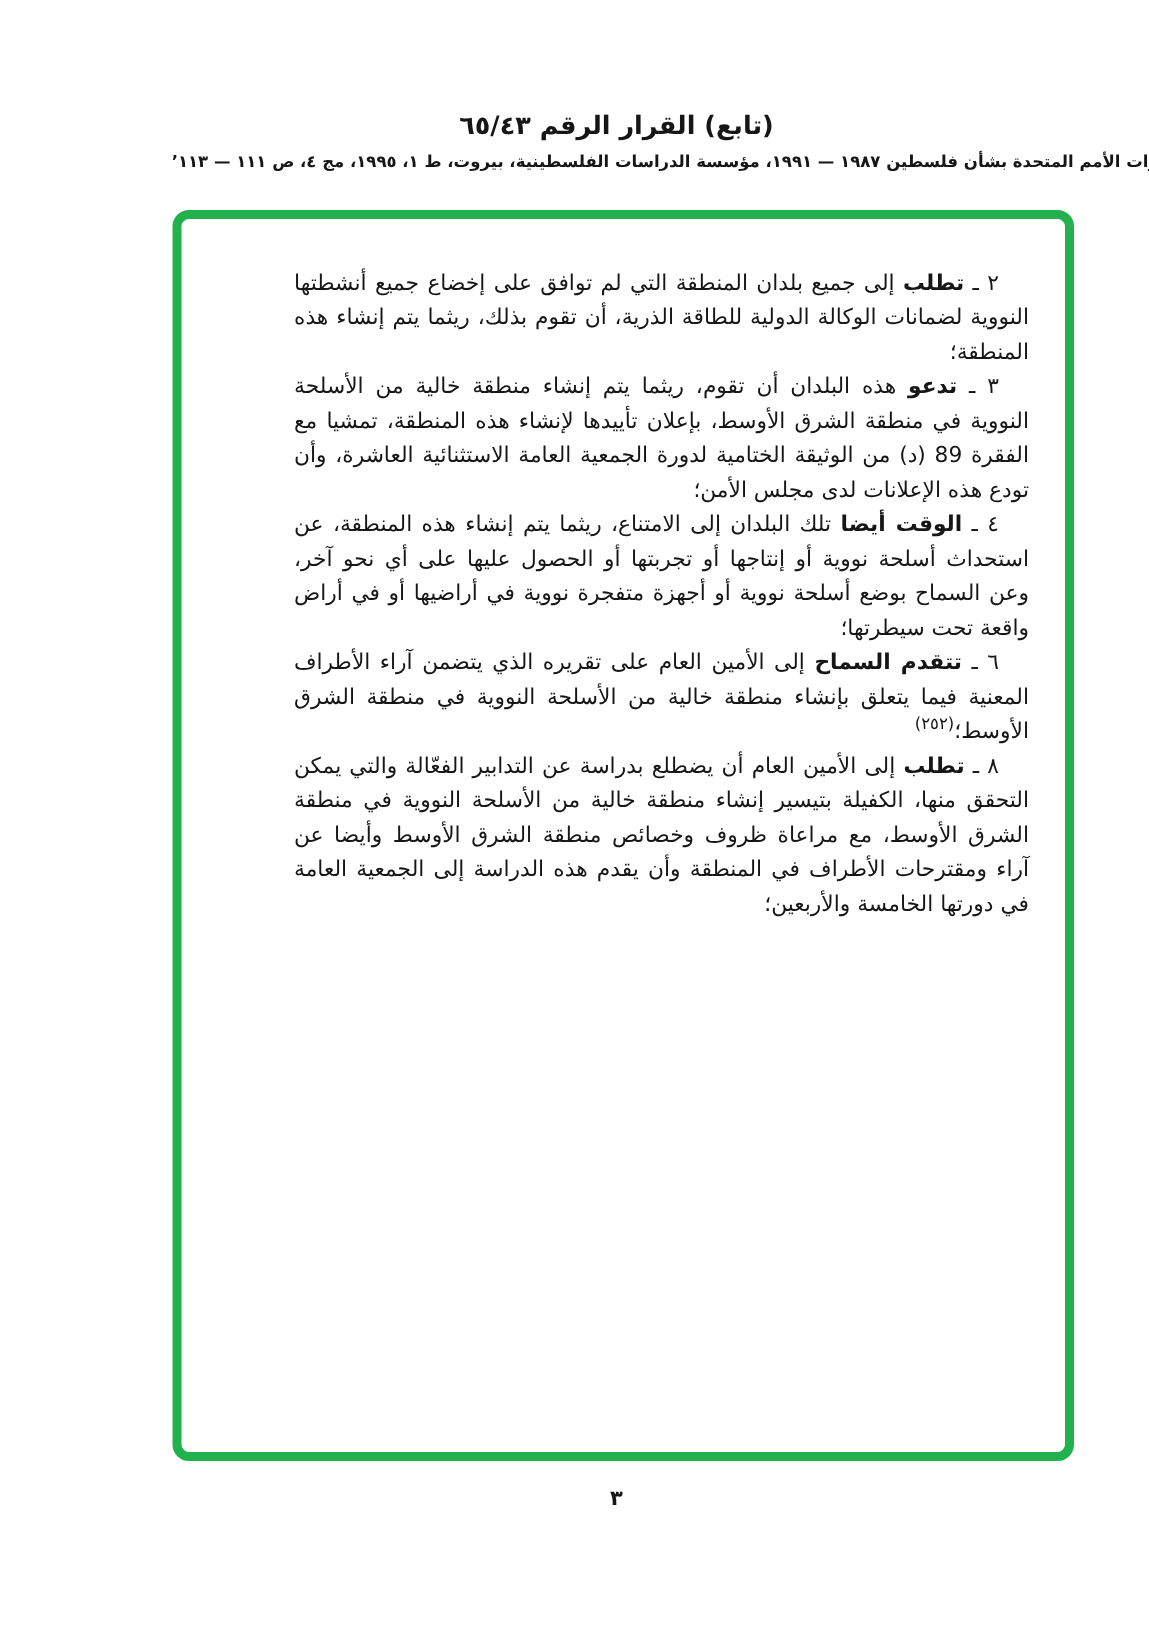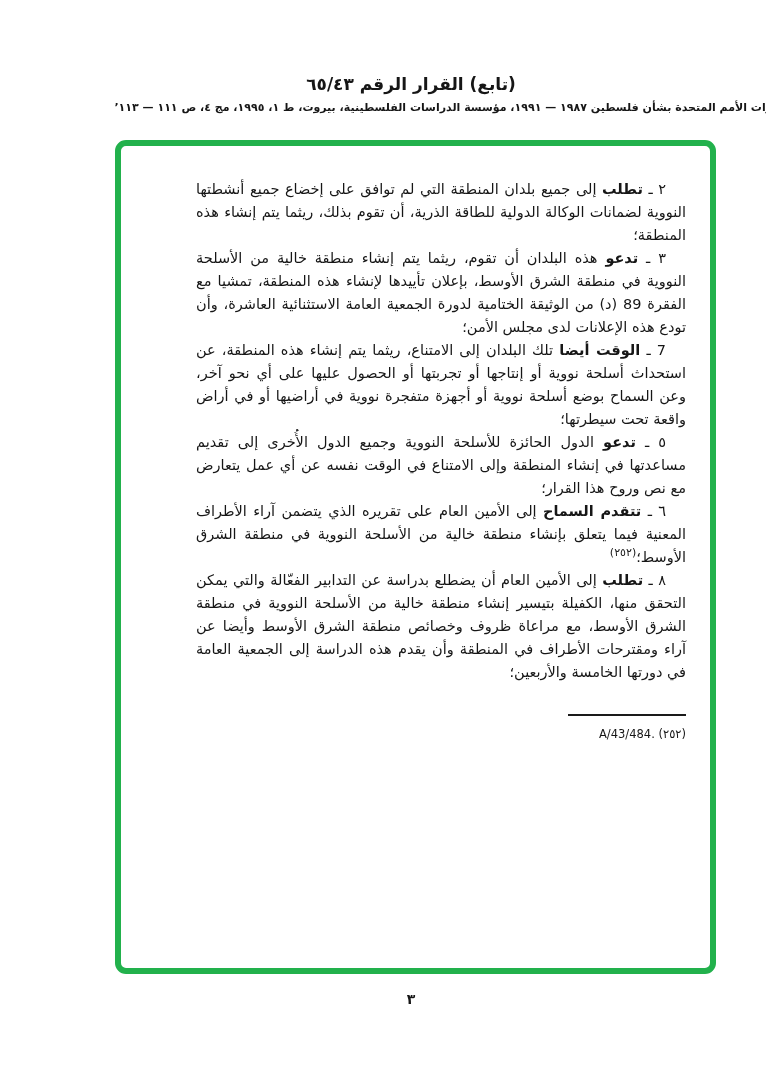--- a/index.html
+++ b/index.html
@@ -103,33 +103,28 @@
 
   <div class="header-citation">‘قرارات الأمم المتحدة بشأن فلسطين ١٩٨٧ — ١٩٩١، مؤسسة الدراسات الفلسطينية، بيروت، ط ١، ١٩٩٥، مج ٤، ص ١١١ — ١١٣’</div>
 
   <div class="green-box">
     <div class="text-column">
 
       <p class="para"><span class="num">٢ ـ</span> <span class="lead">تطلب</span> <span>إلى جميع بلدان المنطقة التي لم توافق على إخضاع جميع أنشطتها النووية لضمانات الوكالة الدولية للطاقة الذرية، أن تقوم بذلك، ريثما يتم إنشاء هذه المنطقة؛</span></p>
 
       <p class="para"><span class="num">٣ ـ</span> <span class="lead">تدعو</span> <span>هذه البلدان أن تقوم، ريثما يتم إنشاء منطقة خالية من الأسلحة النووية في منطقة الشرق الأوسط، بإعلان تأييدها لإنشاء هذه المنطقة، تمشيا مع الفقرة 89 (د) من الوثيقة الختامية لدورة الجمعية العامة الاستثنائية العاشرة، وأن تودع هذه الإعلانات لدى مجلس الأمن؛</span></p>
 
-      <p class="para"><span class="num">7 ـ</span> <span class="lead">الوقت أيضا</span> <span>تلك البلدان إلى الامتناع، ريثما يتم إنشاء هذه المنطقة، عن استحداث أسلحة نووية أو إنتاجها أو تجربتها أو الحصول عليها على أي نحو آخر، وعن السماح بوضع أسلحة نووية أو أجهزة متفجرة نووية في أراضيها أو في أراض واقعة تحت سيطرتها؛</span></p>
+      <p class="para"><span class="num">٤ ـ</span> <span class="lead">الوقت أيضا</span> <span>تلك البلدان إلى الامتناع، ريثما يتم إنشاء هذه المنطقة، عن استحداث أسلحة نووية أو إنتاجها أو تجربتها أو الحصول عليها على أي نحو آخر، وعن السماح بوضع أسلحة نووية أو أجهزة متفجرة نووية في أراضيها أو في أراض واقعة تحت سيطرتها؛</span></p>
 
-      <p class="para"><span class="num">٥ ـ</span> <span class="lead">تدعو</span> <span>الدول الحائزة للأسلحة النووية وجميع الدول الأُخرى إلى تقديم مساعدتها في إنشاء المنطقة وإلى الامتناع في الوقت نفسه عن أي عمل يتعارض مع نص وروح هذا القرار؛</span></p>
 
       <p class="para"><span class="num">٦ ـ</span> <span class="lead">تتقدم السماح</span> <span>إلى الأمين العام على تقريره الذي يتضمن آراء الأطراف المعنية فيما يتعلق بإنشاء منطقة خالية من الأسلحة النووية في منطقة الشرق الأوسط؛</span><sup class="ref">(٢٥٢)</sup></p>
 
 
       <p class="para"><span class="num">٨ ـ</span> <span class="lead">تطلب</span> <span>إلى الأمين العام أن يضطلع بدراسة عن التدابير الفعّالة والتي يمكن التحقق منها، الكفيلة بتيسير إنشاء منطقة خالية من الأسلحة النووية في منطقة الشرق الأوسط، مع مراعاة ظروف وخصائص منطقة الشرق الأوسط وأيضا عن آراء ومقترحات الأطراف في المنطقة وأن يقدم هذه الدراسة إلى الجمعية العامة في دورتها الخامسة والأربعين؛</span></p>
 
 
-      <div class="footnote">
-        <div class="footnote-rule"></div>
-        <div class="footnote-text">A/43/484. (٢٥٢)</div>
-      </div>
 
     </div>
   </div>
 
   <div class="page-number">٣</div>
 
 </div>
 
 </body></html>

